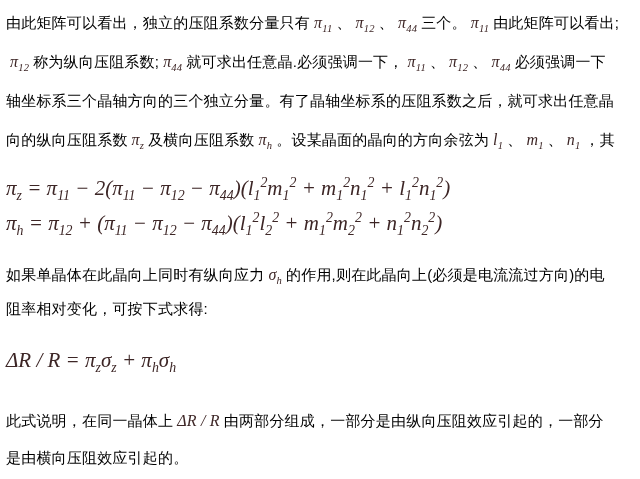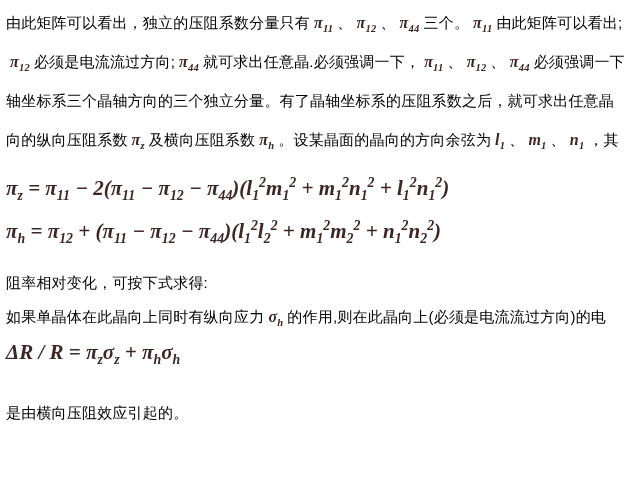--- a/index.html
+++ b/index.html
@@ -25,60 +25,60 @@
   .para-2 .line{line-height:34px;}
   .para-3 .line{line-height:37px;}
   .txt{color:var(--text-color);}
   .math{
     font-family:"Liberation Serif","DejaVu Serif",serif;
     font-style:italic;
     color:var(--math-color);
     font-size:16px;
     margin:0 4px;
     white-space:nowrap;
-    font-weight:bold;
   }
   .equation{
     font-family:"Liberation Serif","DejaVu Serif",serif;
     font-style:italic;
     color:var(--math-color);
     font-size:17px;
     line-height:30px;
     white-space:nowrap;
   }
   .equation .math{font-size:21px;margin:0;}
   .eq-1{margin-top:14px;}
-  .eq-2{margin-top:11px;}
-  .eq-3{margin-top:3px;}
+  .eq-2{margin-top:3px;}
+  .eq-3{margin-top:19px;}
   .para-2{margin-top:18px;}
   .para-3{margin-top:25px;}
   sub,sup{font-size:0.66em;line-height:0;}
   sub{vertical-align:-0.35em;}
   sup{vertical-align:0.55em;}
 </style>
 </head>
 <body>
 
 <div class="page">
 
   <div class="para para-1">
     <div class="line"><span class="txt">由此矩阵可以看出，独立的压阻系数分量只有</span><span class="math">π<sub>11</sub></span><span class="txt">、</span><span class="math">π<sub>12</sub></span><span class="txt">、</span><span class="math">π<sub>44</sub></span><span class="txt">三个。</span><span class="math">π<sub>11</sub></span><span class="txt">由此矩阵可以看出;</span></div>
-    <div class="line"><span class="math">π<sub>12</sub></span><span class="txt">必须是电流流过方向;</span><span class="math">π<sub>44</sub></span><span class="txt">就可求出任意晶.必须强调一下，</span><span class="math">π<sub>11</sub></span><span class="txt">、</span><span class="math">π<sub>12</sub></span><span class="txt">、</span><span class="math">π<sub>44</sub></span><span class="txt">必须强调一下</span></div>
+    <div class="line"><span class="math">π<sub>12</sub></span><span class="txt">称为纵向压阻系数;</span><span class="math">π<sub>44</sub></span><span class="txt">就可求出任意晶.必须强调一下，</span><span class="math">π<sub>11</sub></span><span class="txt">、</span><span class="math">π<sub>12</sub></span><span class="txt">、</span><span class="math">π<sub>44</sub></span><span class="txt">必须强调一下</span></div>
     <div class="line"><span class="txt">轴坐标系三个晶轴方向的三个独立分量。有了晶轴坐标系的压阻系数之后，就可求出任意晶</span></div>
     <div class="line"><span class="txt">向的纵向压阻系数</span><span class="math">π<sub>z</sub></span><span class="txt">及横向压阻系数</span><span class="math">π<sub>h</sub></span><span class="txt">。设某晶面的晶向的方向余弦为</span><span class="math">l<sub>1</sub></span><span class="txt">、</span><span class="math">m<sub>1</sub></span><span class="txt">、</span><span class="math">n<sub>1</sub></span><span class="txt">，其</span></div>
   </div>
 
   <div class="equation eq-1"><span class="math">π<sub>z</sub> = π<sub>11</sub> − 2(π<sub>11</sub> − π<sub>12</sub> − π<sub>44</sub>)(l<sub>1</sub><sup>2</sup>m<sub>1</sub><sup>2</sup> + m<sub>1</sub><sup>2</sup>n<sub>1</sub><sup>2</sup> + l<sub>1</sub><sup>2</sup>n<sub>1</sub><sup>2</sup>)</span></div>
 
   <div class="equation eq-2"><span class="math">π<sub>h</sub> = π<sub>12</sub> + (π<sub>11</sub> − π<sub>12</sub> − π<sub>44</sub>)(l<sub>1</sub><sup>2</sup>l<sub>2</sub><sup>2</sup> + m<sub>1</sub><sup>2</sup>m<sub>2</sub><sup>2</sup> + n<sub>1</sub><sup>2</sup>n<sub>2</sub><sup>2</sup>)</span></div>
 
   <div class="para para-2">
+    <div class="line"><span class="txt">如果单晶体在此晶向上同时有纵向应力</span><span class="math">σ<sub>h</sub></span><span class="txt">的作用,则在此晶向上(必须是电流流过方向)的电</span></div>
     <div class="line"><span class="txt">阻率相对变化，可按下式求得:</span></div>
-    <div class="line"><span class="txt">如果单晶体在此晶向上同时有纵向应力</span><span class="math">σ<sub>h</sub></span><span class="txt">的作用,则在此晶向上(必须是电流流过方向)的电</span></div>
   </div>
 
   <div class="equation eq-3"><span class="math">ΔR / R = π<sub>z</sub>σ<sub>z</sub> + π<sub>h</sub>σ<sub>h</sub></span></div>
 
   <div class="para para-3">
+    <div class="line"><span class="txt">此式说明，在同一晶体上</span><span class="math">ΔR / R</span><span class="txt">由两部分组成，一部分是由纵向压阻效应引起的，一部分</span></div>
     <div class="line"><span class="txt">是由横向压阻效应引起的。</span></div>
   </div>
 
 </div>
 
 </body></html>

